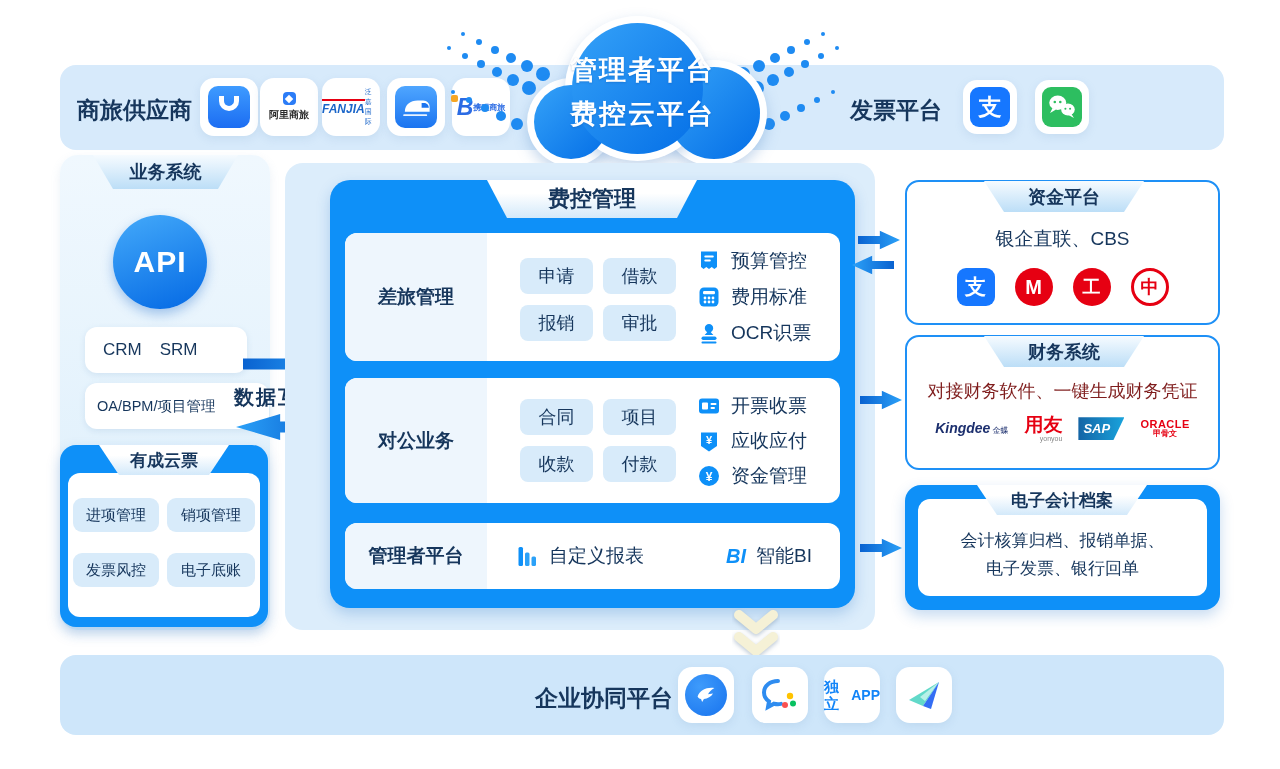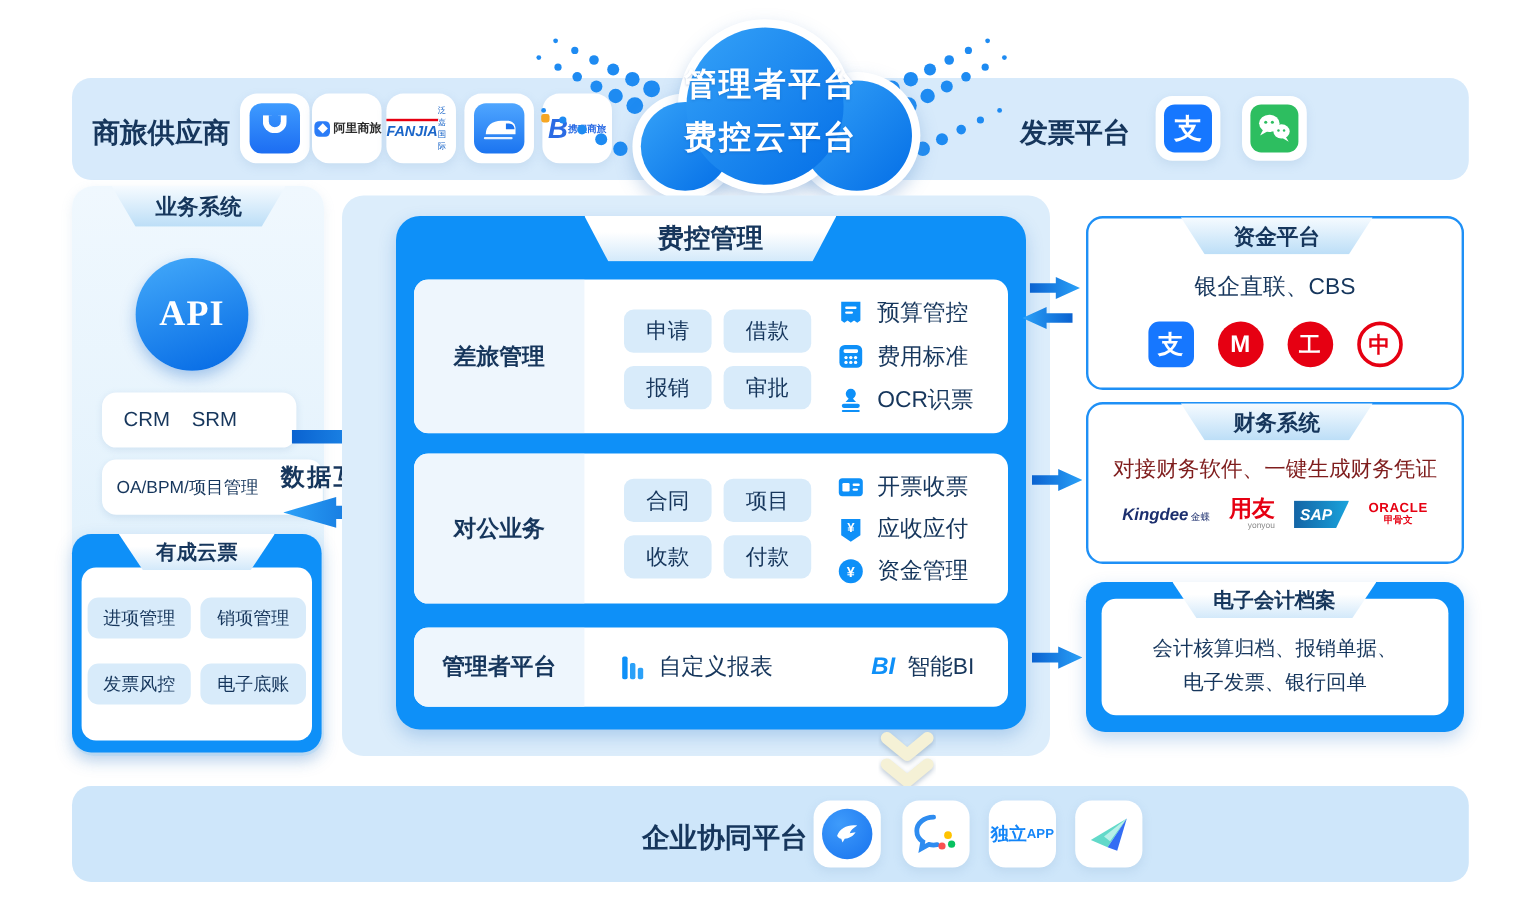--- a/index.html
+++ b/index.html
@@ -71,21 +71,21 @@
 <body>
 
 <div class="banner" style="left:60px;top:65px;width:1164px;height:85px;">
   <div class="banner-label" style="left:17px;top:30px;">商旅供应商</div>
 
   <div class="tile" style="left:140px;top:13px;width:58px;height:58px;">
     <div style="width:42px;height:42px;border-radius:10px;background:linear-gradient(180deg,#3E9BFF,#1C6DF2);display:flex;align-items:flex-start;justify-content:center;">
       <div style="width:20px;height:15px;border:5px solid #fff;border-top:none;border-radius:0 0 13px 13px;margin-top:10px;"></div>
     </div>
   </div>
-  <div class="tile" style="left:200px;top:13px;width:58px;height:58px;flex-direction:row;gap:3px;justify-content:flex-end;">
+  <div class="tile" style="left:200px;top:13px;width:58px;height:58px;flex-direction:column;gap:3px;">
     <div style="width:13px;height:13px;border-radius:4px;background:#2B7CF7;display:flex;align-items:center;justify-content:center;">
       <div style="width:6px;height:6px;background:#fff;transform:rotate(45deg);"></div>
     </div>
     <span style="font-size:10px;font-weight:bold;color:#2a2a2a;">阿里商旅</span>
   </div>
   <div class="tile" style="left:262px;top:13px;width:58px;height:58px;">
     <span style="font-size:12px;font-weight:900;font-style:italic;color:#1B66C9;border-top:2px solid #E60012;padding-top:1px;">FANJIA</span>
     <span style="font-size:7px;color:#1B66C9;letter-spacing:1px;">泛嘉国际</span>
   </div>
   <div class="tile" style="left:327px;top:13px;width:58px;height:58px;">
@@ -176,21 +176,21 @@
   <div class="cc white" style="left:30px;top:-6px;width:145px;height:145px;"></div>
   <div class="cc blue" style="left:-1px;top:63px;width:74px;height:74px;"></div>
   <div class="cc blue" style="left:133px;top:45px;width:92px;height:92px;"></div>
   <div class="cc blue" style="left:37px;top:1px;width:131px;height:131px;"></div>
   <div class="cloud-text" style="top:30px;">管理者平台</div>
   <div class="cloud-text" style="top:74px;">费控云平台</div>
 </div>
 
 <div class="panel-light" style="left:60px;top:155px;width:210px;height:475px;">
   <div class="tab light" style="left:33px;width:145px;height:34px;font-size:18px;">业务系统</div>
-  <div style="position:absolute;left:53px;top:60px;width:94px;height:94px;border-radius:50%;background:linear-gradient(160deg,#44AAFA 0%,#0A6FE6 90%);display:flex;align-items:center;justify-content:center;box-shadow:0 5px 12px rgba(20,100,200,.35);font-family:Liberation Serif, serif;">
+  <div style="position:absolute;left:53px;top:60px;width:94px;height:94px;border-radius:50%;background:linear-gradient(160deg,#44AAFA 0%,#0A6FE6 90%);display:flex;align-items:center;justify-content:center;box-shadow:0 5px 12px rgba(20,100,200,.35);">
     <span style="color:#fff;font-size:30px;font-weight:bold;letter-spacing:1px;">API</span>
   </div>
   <div class="pill-white" style="left:25px;top:172px;width:162px;height:46px;padding-left:18px;gap:18px;font-size:17px;">
     <span>CRM</span>
     <span>SRM</span>
   </div>
   <div class="pill-white" style="left:25px;top:228px;width:184px;height:46px;padding-left:12px;font-size:14.5px;">
     <span>OA/BPM/项目管理</span>
   </div>
 </div>
@@ -370,21 +370,21 @@
     <svg width="40" height="40" viewBox="0 0 40 40">
       <path d="M18 6C10 6 4 11 4 17.5c0 3.7 2 6.9 5 8.9L8 32l6-3.3c1.3.3 2.6.5 4 .5 1 0 2-.1 3-.3" fill="none" stroke="#2E8CF0" stroke-width="4" stroke-linecap="round"></path>
       <circle cx="30" cy="21" r="3.2" fill="#FFC300"></circle>
       <circle cx="33" cy="28.5" r="3" fill="#07C160"></circle>
       <circle cx="25" cy="30" r="3" fill="#FA5151"></circle>
     </svg>
   </div>
 
   <div class="tile" style="left:764px;top:12px;width:56px;height:56px;">
     <span style="font-size:15px;font-weight:bold;color:#1385F8;line-height:17px;">独立</span>
-    <span style="font-size:11px;font-weight:bold;color:#1385F8;line-height:17px;">APP</span>
+    <span style="font-size:14px;font-weight:bold;color:#1385F8;line-height:17px;">APP</span>
   </div>
 
   <div class="tile" style="left:836px;top:12px;width:56px;height:56px;">
     <svg width="40" height="40" viewBox="0 0 40 40">
       <polygon points="5,25 35,7 19,31" fill="#62D9C9"></polygon>
       <polygon points="16,22 35,7 21,26" fill="#B8F0E8"></polygon>
       <polygon points="19,31 35,7 27,34" fill="#336DF4"></polygon>
     </svg>
   </div>
 </div>

